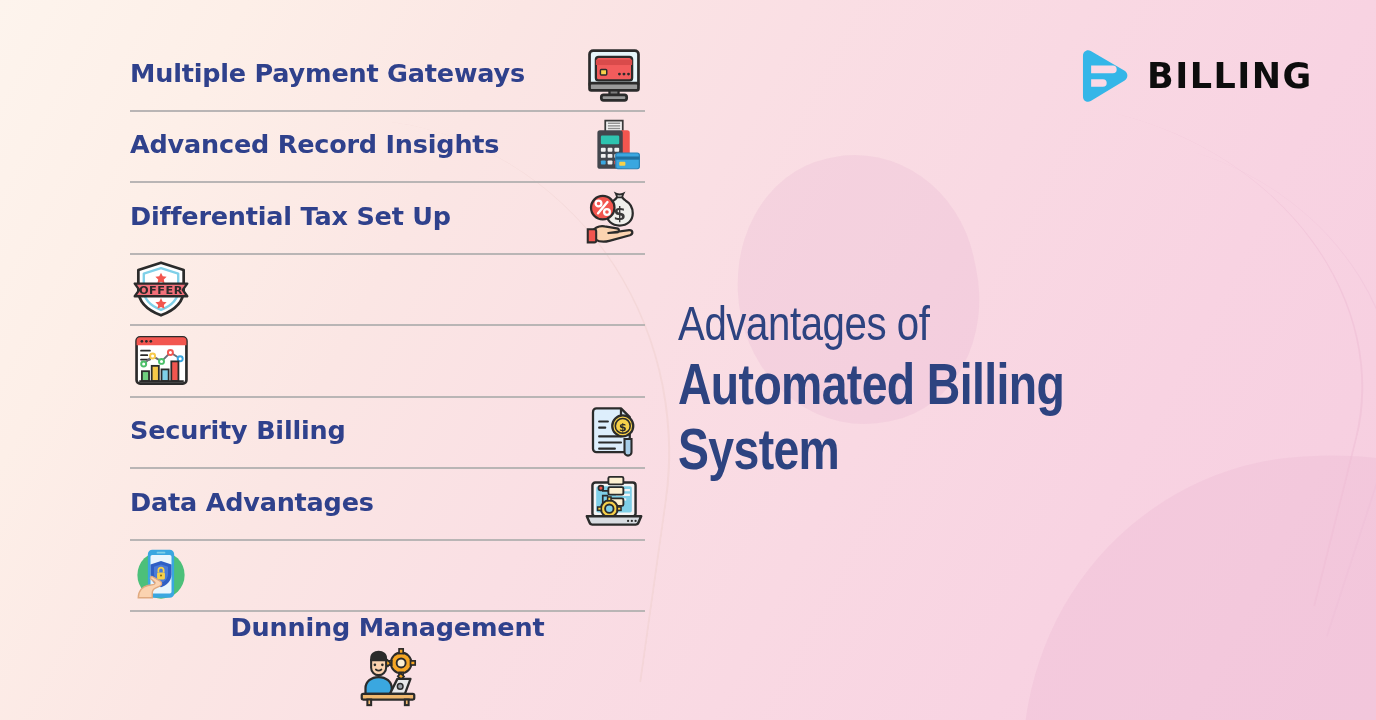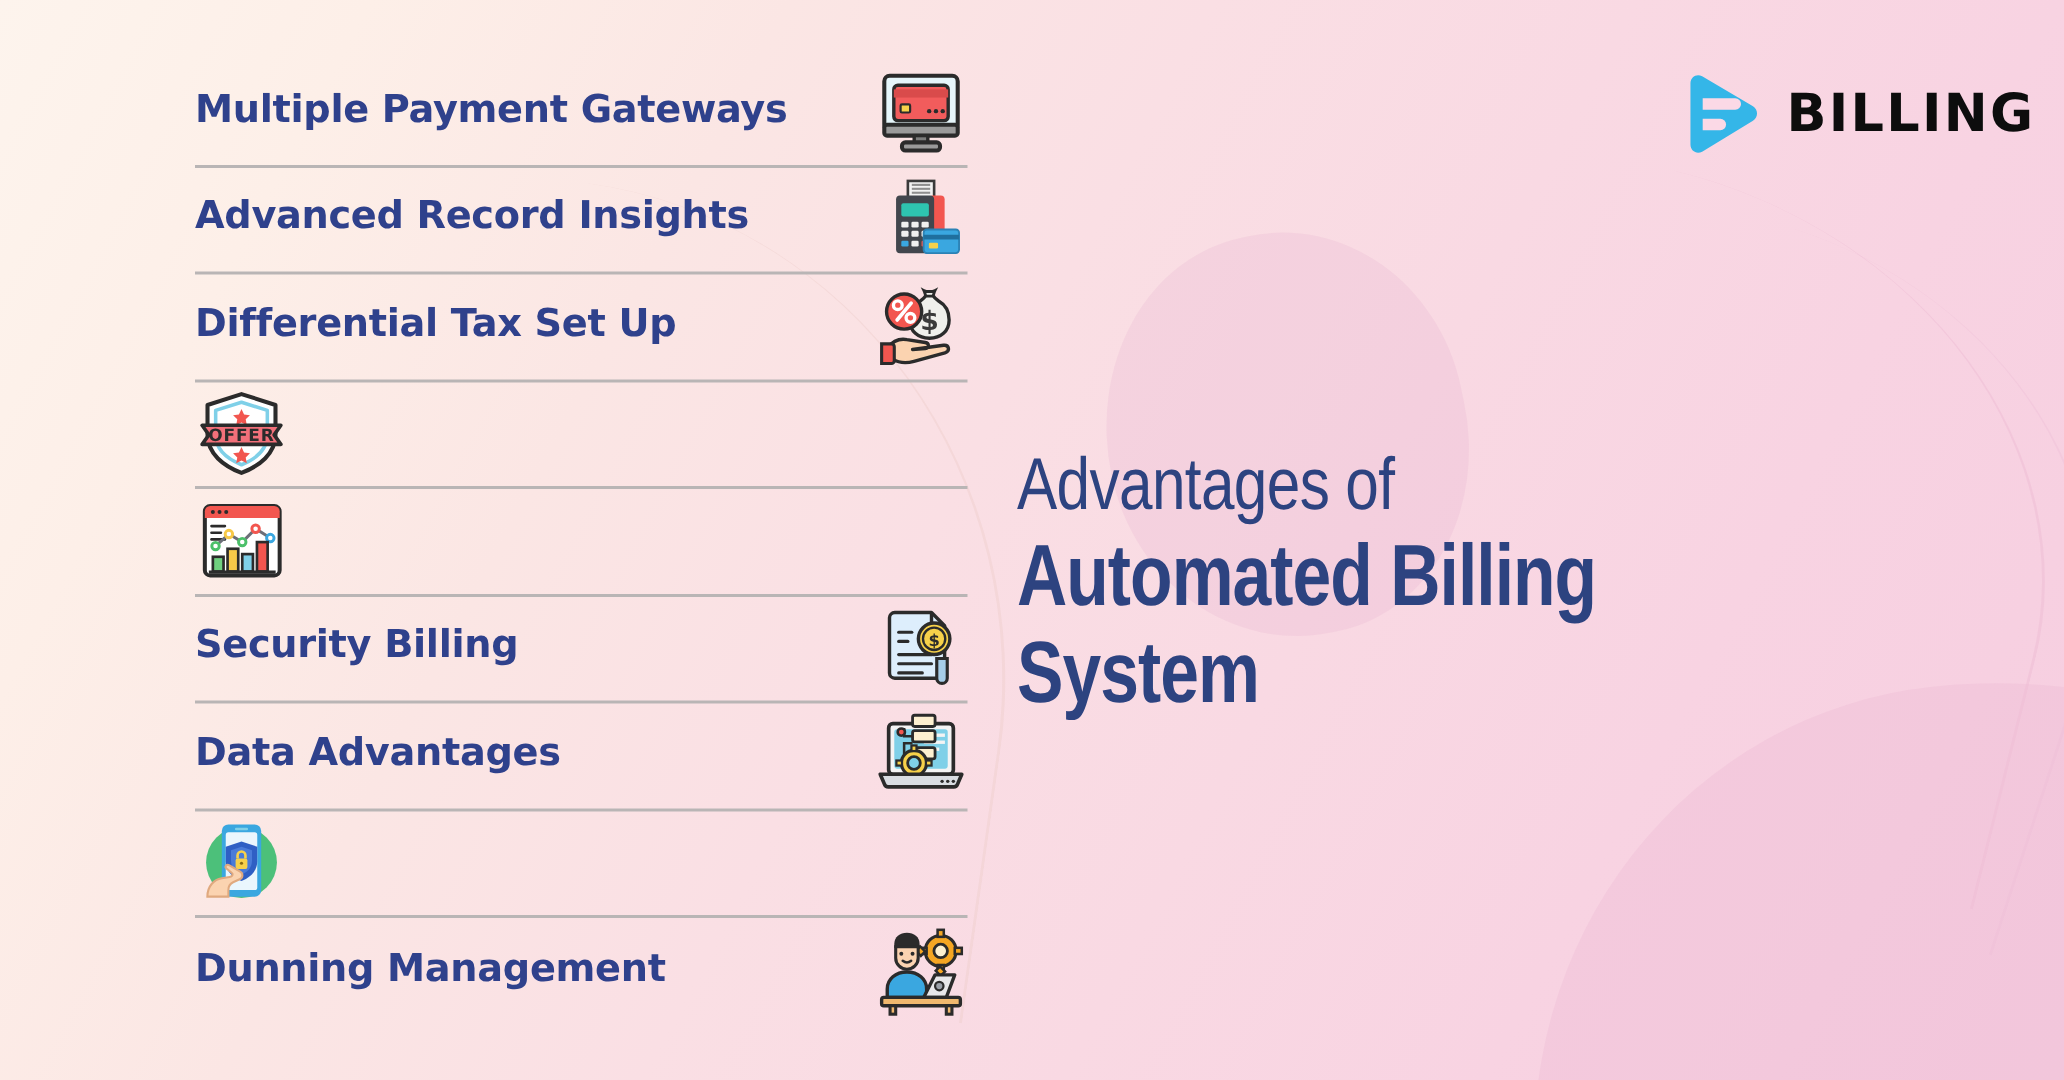--- a/index.html
+++ b/index.html
@@ -78,21 +78,21 @@
   }
 
   .feature-row {
     position: relative;
     display: flex;
     align-items: center;
     justify-content: space-between;
     height: 71.5px;
     border-bottom: 2px solid #b9b5b5;
   }
-  .feature-row:last-child { border-bottom: none; }
+  .feature-row:last-child { border-bottom: none; flex-direction: column; }
 
   .feature-label {
     font-family: "DejaVu Sans", sans-serif;
     font-size: 25.5px;
     font-weight: 700;
     letter-spacing: -0.2px;
     color: #2f418c;
     white-space: nowrap;
     padding-bottom: 4px;
   }
@@ -103,21 +103,21 @@
     flex: 0 0 62px;
     display: flex;
     align-items: center;
     justify-content: center;
   }
   .feature-icon svg { display: block; }
 
   
   #logo {
     position: absolute;
-    left: 1117px;
+    left: 1073px;
     top: 47px;
     display: flex;
     align-items: center;
     gap: 16px;
   }
   #logo-mark { width: 58px; height: 58px; display: block; }
   #logo-text {
     font-family: "DejaVu Sans", sans-serif;
     font-size: 35px;
     font-weight: 700;

